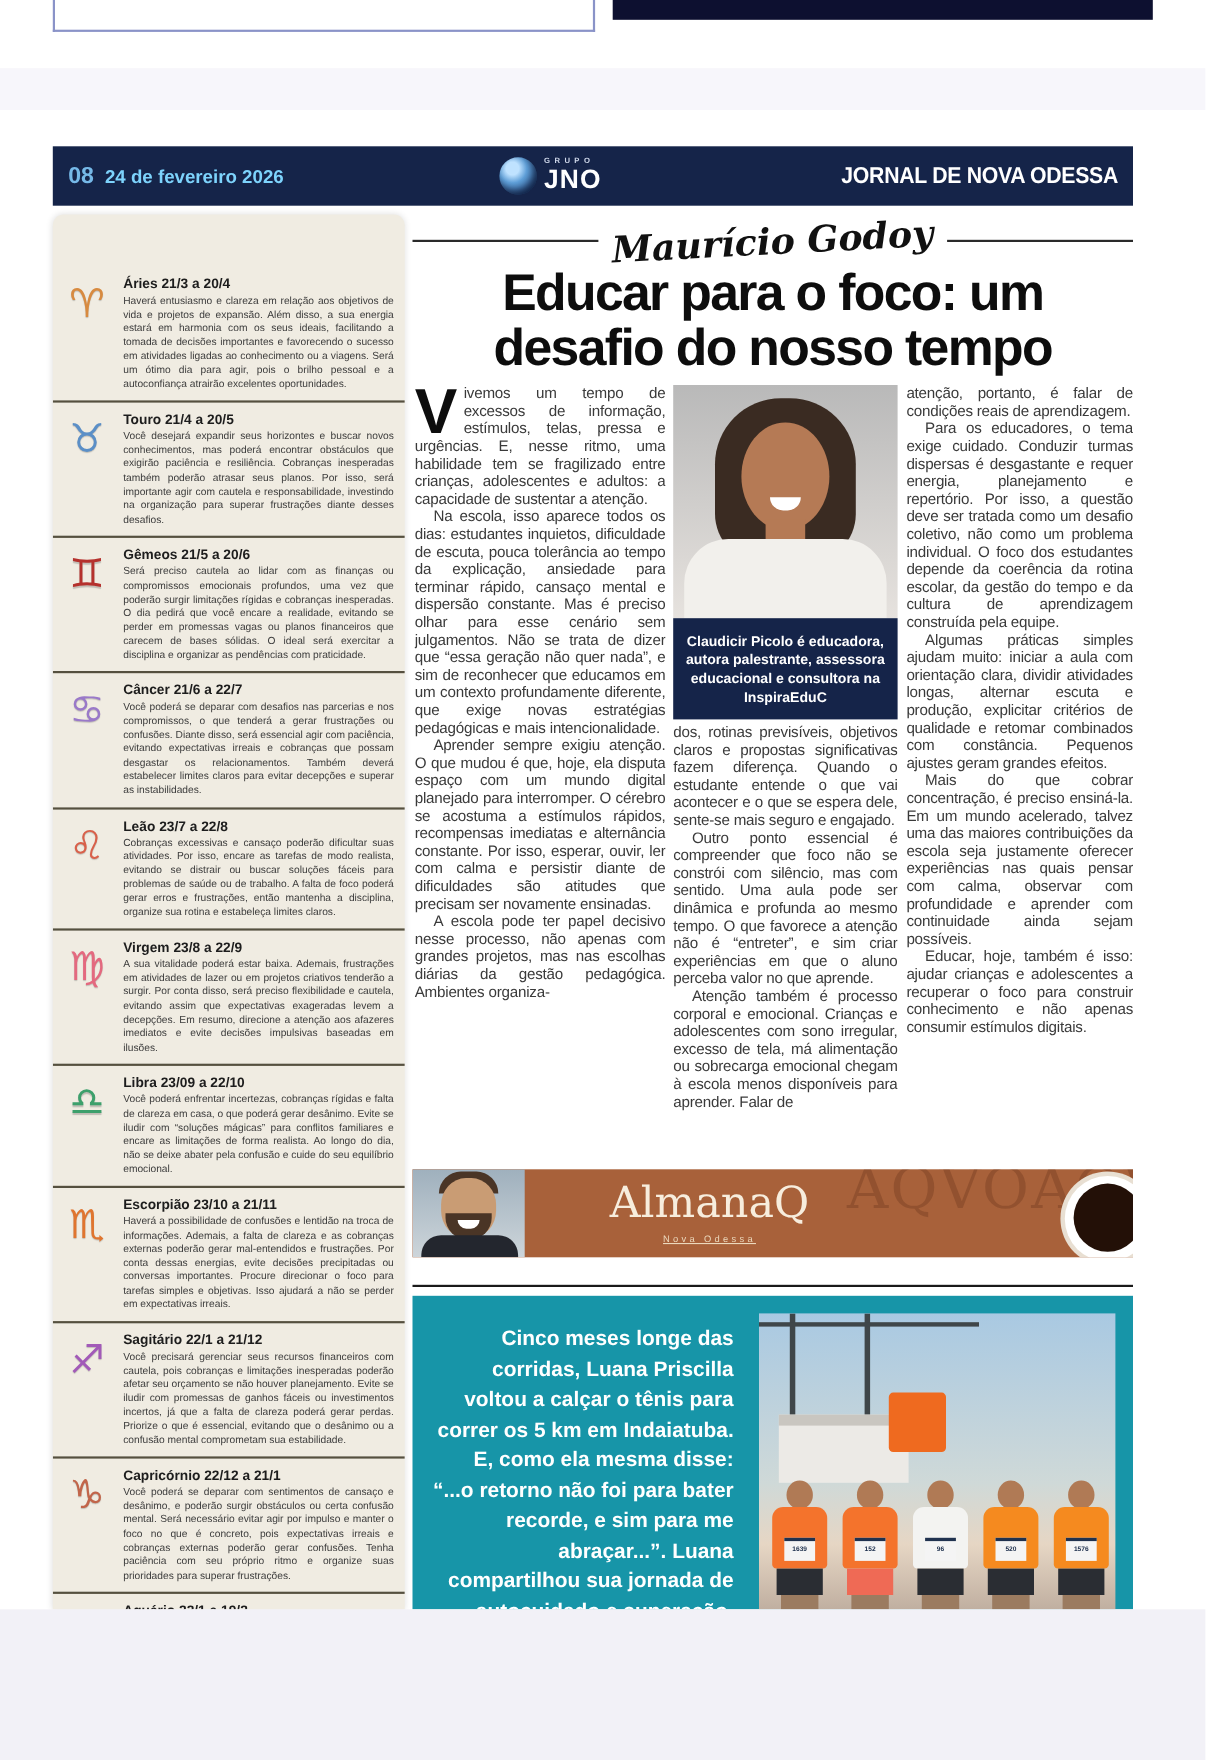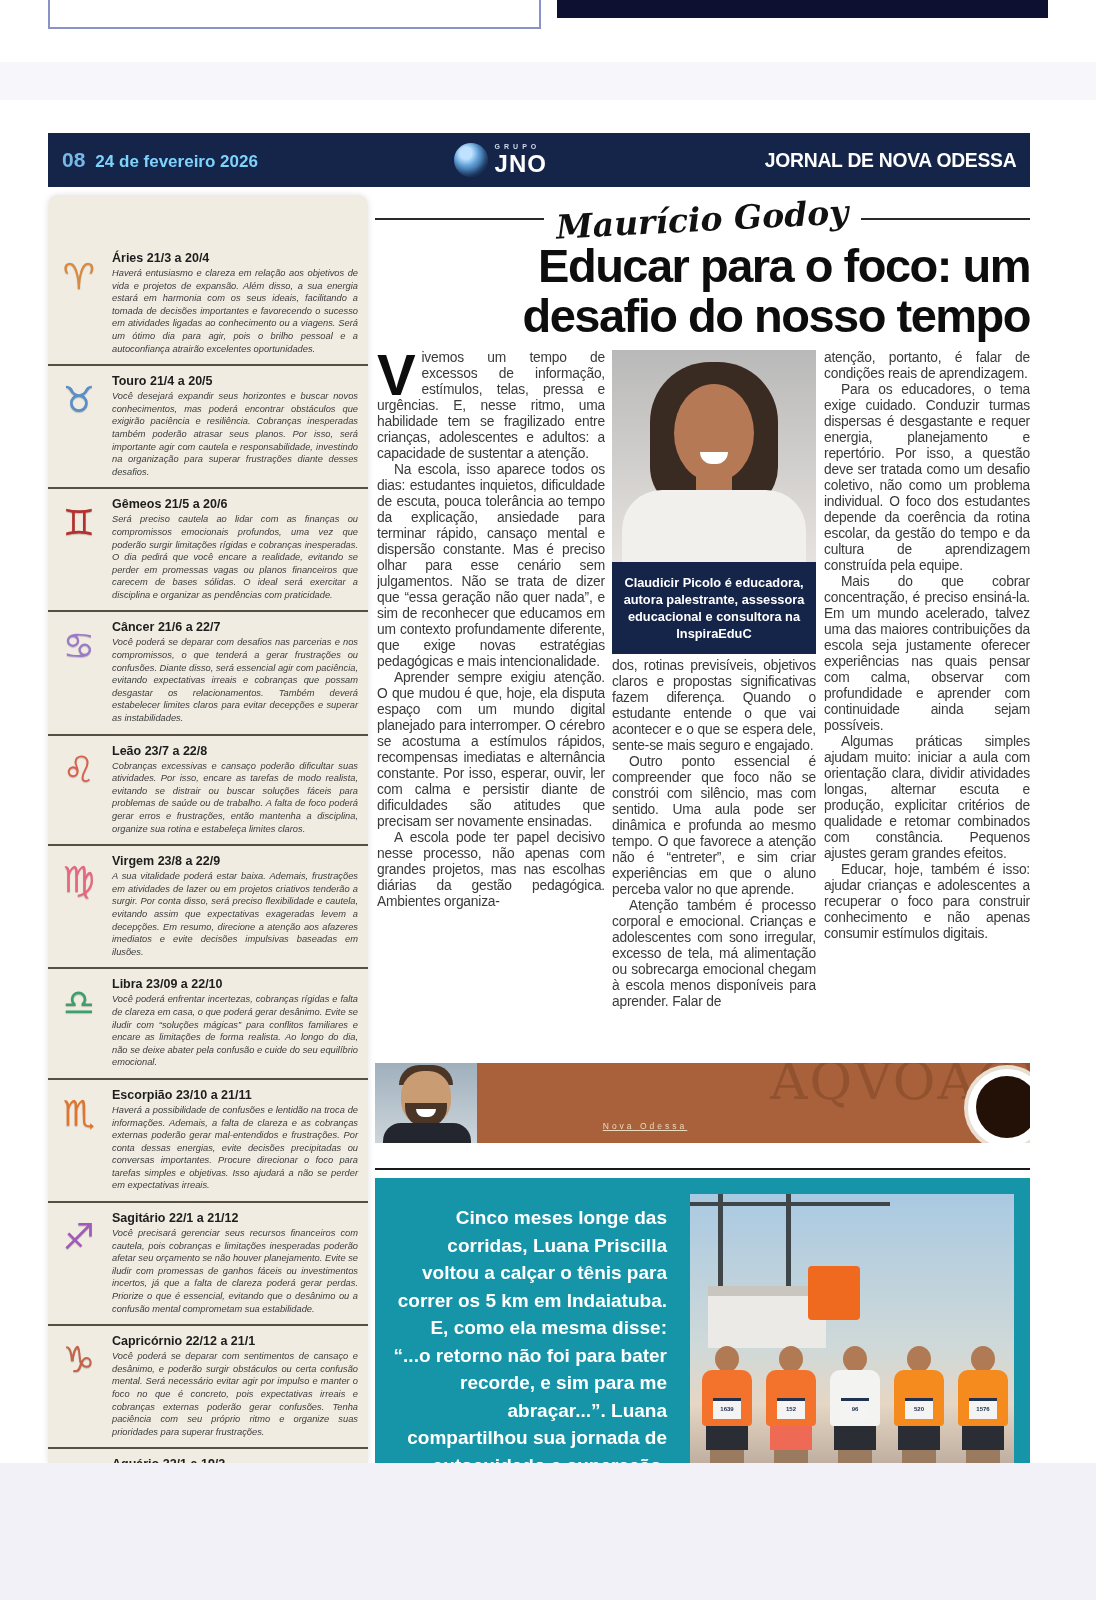--- a/index.html
+++ b/index.html
@@ -26,27 +26,27 @@
 
   
   .horo-col{left:48px;top:195px;width:320px;height:1268px;background:#f0ece2;border-radius:10px 10px 0 0;overflow:hidden;box-shadow:0 0 6px rgba(0,0,0,.12);}
   .horo-banner{position:absolute;left:7px;top:7px;width:298px;height:34px;background:#c51f26;border-radius:3px;color:#fff;font-weight:800;font-size:18px;letter-spacing:.5px;line-height:34px;padding-left:15px;box-sizing:border-box;box-shadow:1px 2px 3px rgba(0,0,0,.25);}
   .signs{position:absolute;left:0;top:48px;width:320px;}
   .sign{display:flex;gap:6px;padding:8px 10px 9px 4px;border-bottom:2px solid #55503f;}
   .sign:last-child{border-bottom:none;}
   .sign-icon{flex:0 0 54px;font-size:36px;line-height:52px;text-align:center;font-family:"DejaVu Sans",sans-serif;text-shadow:0 1px 1px rgba(0,0,0,.2);}
   .sign-body{flex:1;}
   .sign-title{font-size:12.5px;font-weight:800;color:#1d1d1d;margin-bottom:2px;}
-  .sign-text{font-size:9.3px;line-height:12.6px;color:#3c3c3c;text-align:justify;font-style:italic;}
+  .sign-text{font-size:9.3px;line-height:12.6px;color:#3c3c3c;text-align:justify;}
 
   
   .signature-row{left:375px;top:196px;width:655px;height:46px;display:flex;align-items:center;gap:12px;}
   .sig-line{flex:1;height:2px;background:#2a2a2a;}
   .signature{font-family:"DejaVu Serif",serif;font-style:italic;font-weight:700;font-size:33px;color:#111;transform:rotate(-3deg);white-space:nowrap;}
-  .headline{left:375px;top:241px;width:655px;text-align:right;font-size:47px;font-weight:800;letter-spacing:-1.5px;line-height:1.06;color:#0d0d0d;}
+  .headline{left:375px;top:241px;width:655px;text-align:center;font-size:47px;font-weight:800;letter-spacing:-1.5px;line-height:1.06;color:#0d0d0d;}
 
   .coltext{font-size:13.8px;line-height:16px;color:#3a3a3a;text-align:justify;letter-spacing:-.2px;}
   .coltext p{margin:0;}
   .coltext p.ind{text-indent:17px;}
   .col1{left:377px;top:350px;width:228px;height:687px;overflow:hidden;}
   .col3{left:824px;top:350px;width:206px;height:687px;overflow:hidden;}
   .col2txt{left:612px;top:658px;width:204px;height:378px;overflow:hidden;}
   .dropcap{float:left;font-size:58px;line-height:46px;font-weight:800;color:#0d0d0d;padding:2px 6px 0 0;}
 
   .photo1{left:612px;top:350px;width:204px;height:212px;background:linear-gradient(180deg,#b9b9b9,#e6e2de);overflow:hidden;}
@@ -226,34 +226,35 @@
 <div class="abs caption-box">Claudicir Picolo é educadora, autora palestrante, assessora educacional e consultora na InspiraEduC</div>
 <div class="abs coltext col2txt">
   <p>dos, rotinas previsíveis, objetivos claros e propostas significativas fazem diferença. Quando o estudante entende o que vai acontecer e o que se espera dele, sente-se mais seguro e engajado.</p>
   <p class="ind">Outro ponto essencial é compreender que foco não se constrói com silêncio, mas com sentido. Uma aula pode ser dinâmica e profunda ao mesmo tempo. O que favorece a atenção não é “entreter”, e sim criar experiências em que o aluno perceba valor no que aprende.</p>
   <p class="ind">Atenção também é processo corporal e emocional. Crianças e adolescentes com sono irregular, excesso de tela, má alimentação ou sobrecarga emocional chegam à escola menos disponíveis para aprender. Falar de</p>
 </div>
 
 <div class="abs coltext col3">
   <p>atenção, portanto, é falar de condições reais de aprendizagem.</p>
   <p class="ind">Para os educadores, o tema exige cuidado. Conduzir turmas dispersas é desgastante e requer energia, planejamento e repertório. Por isso, a questão deve ser tratada como um desafio coletivo, não como um problema individual. O foco dos estudantes depende da coerência da rotina escolar, da gestão do tempo e da cultura de aprendizagem construída pela equipe.</p>
+  <p class="ind">Algumas práticas simples ajudam muito: iniciar a aula com orientação clara, dividir atividades longas, alternar escuta e produção, explicitar critérios de qualidade e retomar combinados com constância. Pequenos ajustes geram grandes efeitos.</p>
   <p class="ind">Mais do que cobrar concentração, é preciso ensiná-la. Em um mundo acelerado, talvez uma das maiores contribuições da escola seja justamente oferecer experiências nas quais pensar com calma, observar com profundidade e aprender com continuidade ainda sejam possíveis.</p>
-  <p class="ind">Algumas práticas simples ajudam muito: iniciar a aula com orientação clara, dividir atividades longas, alternar escuta e produção, explicitar critérios de qualidade e retomar combinados com constância. Pequenos ajustes geram grandes efeitos.</p>
   <p class="ind">Educar, hoje, também é isso: ajudar crianças e adolescentes a recuperar o foco para construir conhecimento e não apenas consumir estímulos digitais.</p>
 </div>
 
 <div class="abs almanaq">
   <div class="aq-marks">AQVOAQV</div>
   <div class="aq-man">
     <div class="aq-hairm"></div>
     <div class="aq-head"></div>
     <div class="aq-beard"></div>
     <div class="aq-smilem"></div>
     <div class="aq-shirt"></div>
   </div>
+  <div class="aq-title">AlmanaQ</div>
   <div class="aq-sub">Nova Odessa</div>
   <div class="aq-cup"></div>
   <div class="aq-coffee"></div>
 </div>
 
 <div class="abs rule-line"></div>
 
 <div class="abs teal">
   <div class="run-text">Cinco meses longe das corridas, Luana Priscilla voltou a calçar o tênis para correr os 5 km em Indaiatuba. E, como ela mesma disse: “...o retorno não foi para bater recorde, e sim para me abraçar...”. Luana compartilhou sua jornada de autocuidado e superação, lembrando que o verdadeiro prêmio não está nas medalhas, e sim na coragem de recomeçar. Correndo ao lado dos filhos e amigos, ela celebrou uma</div>
   <div class="photo2">

